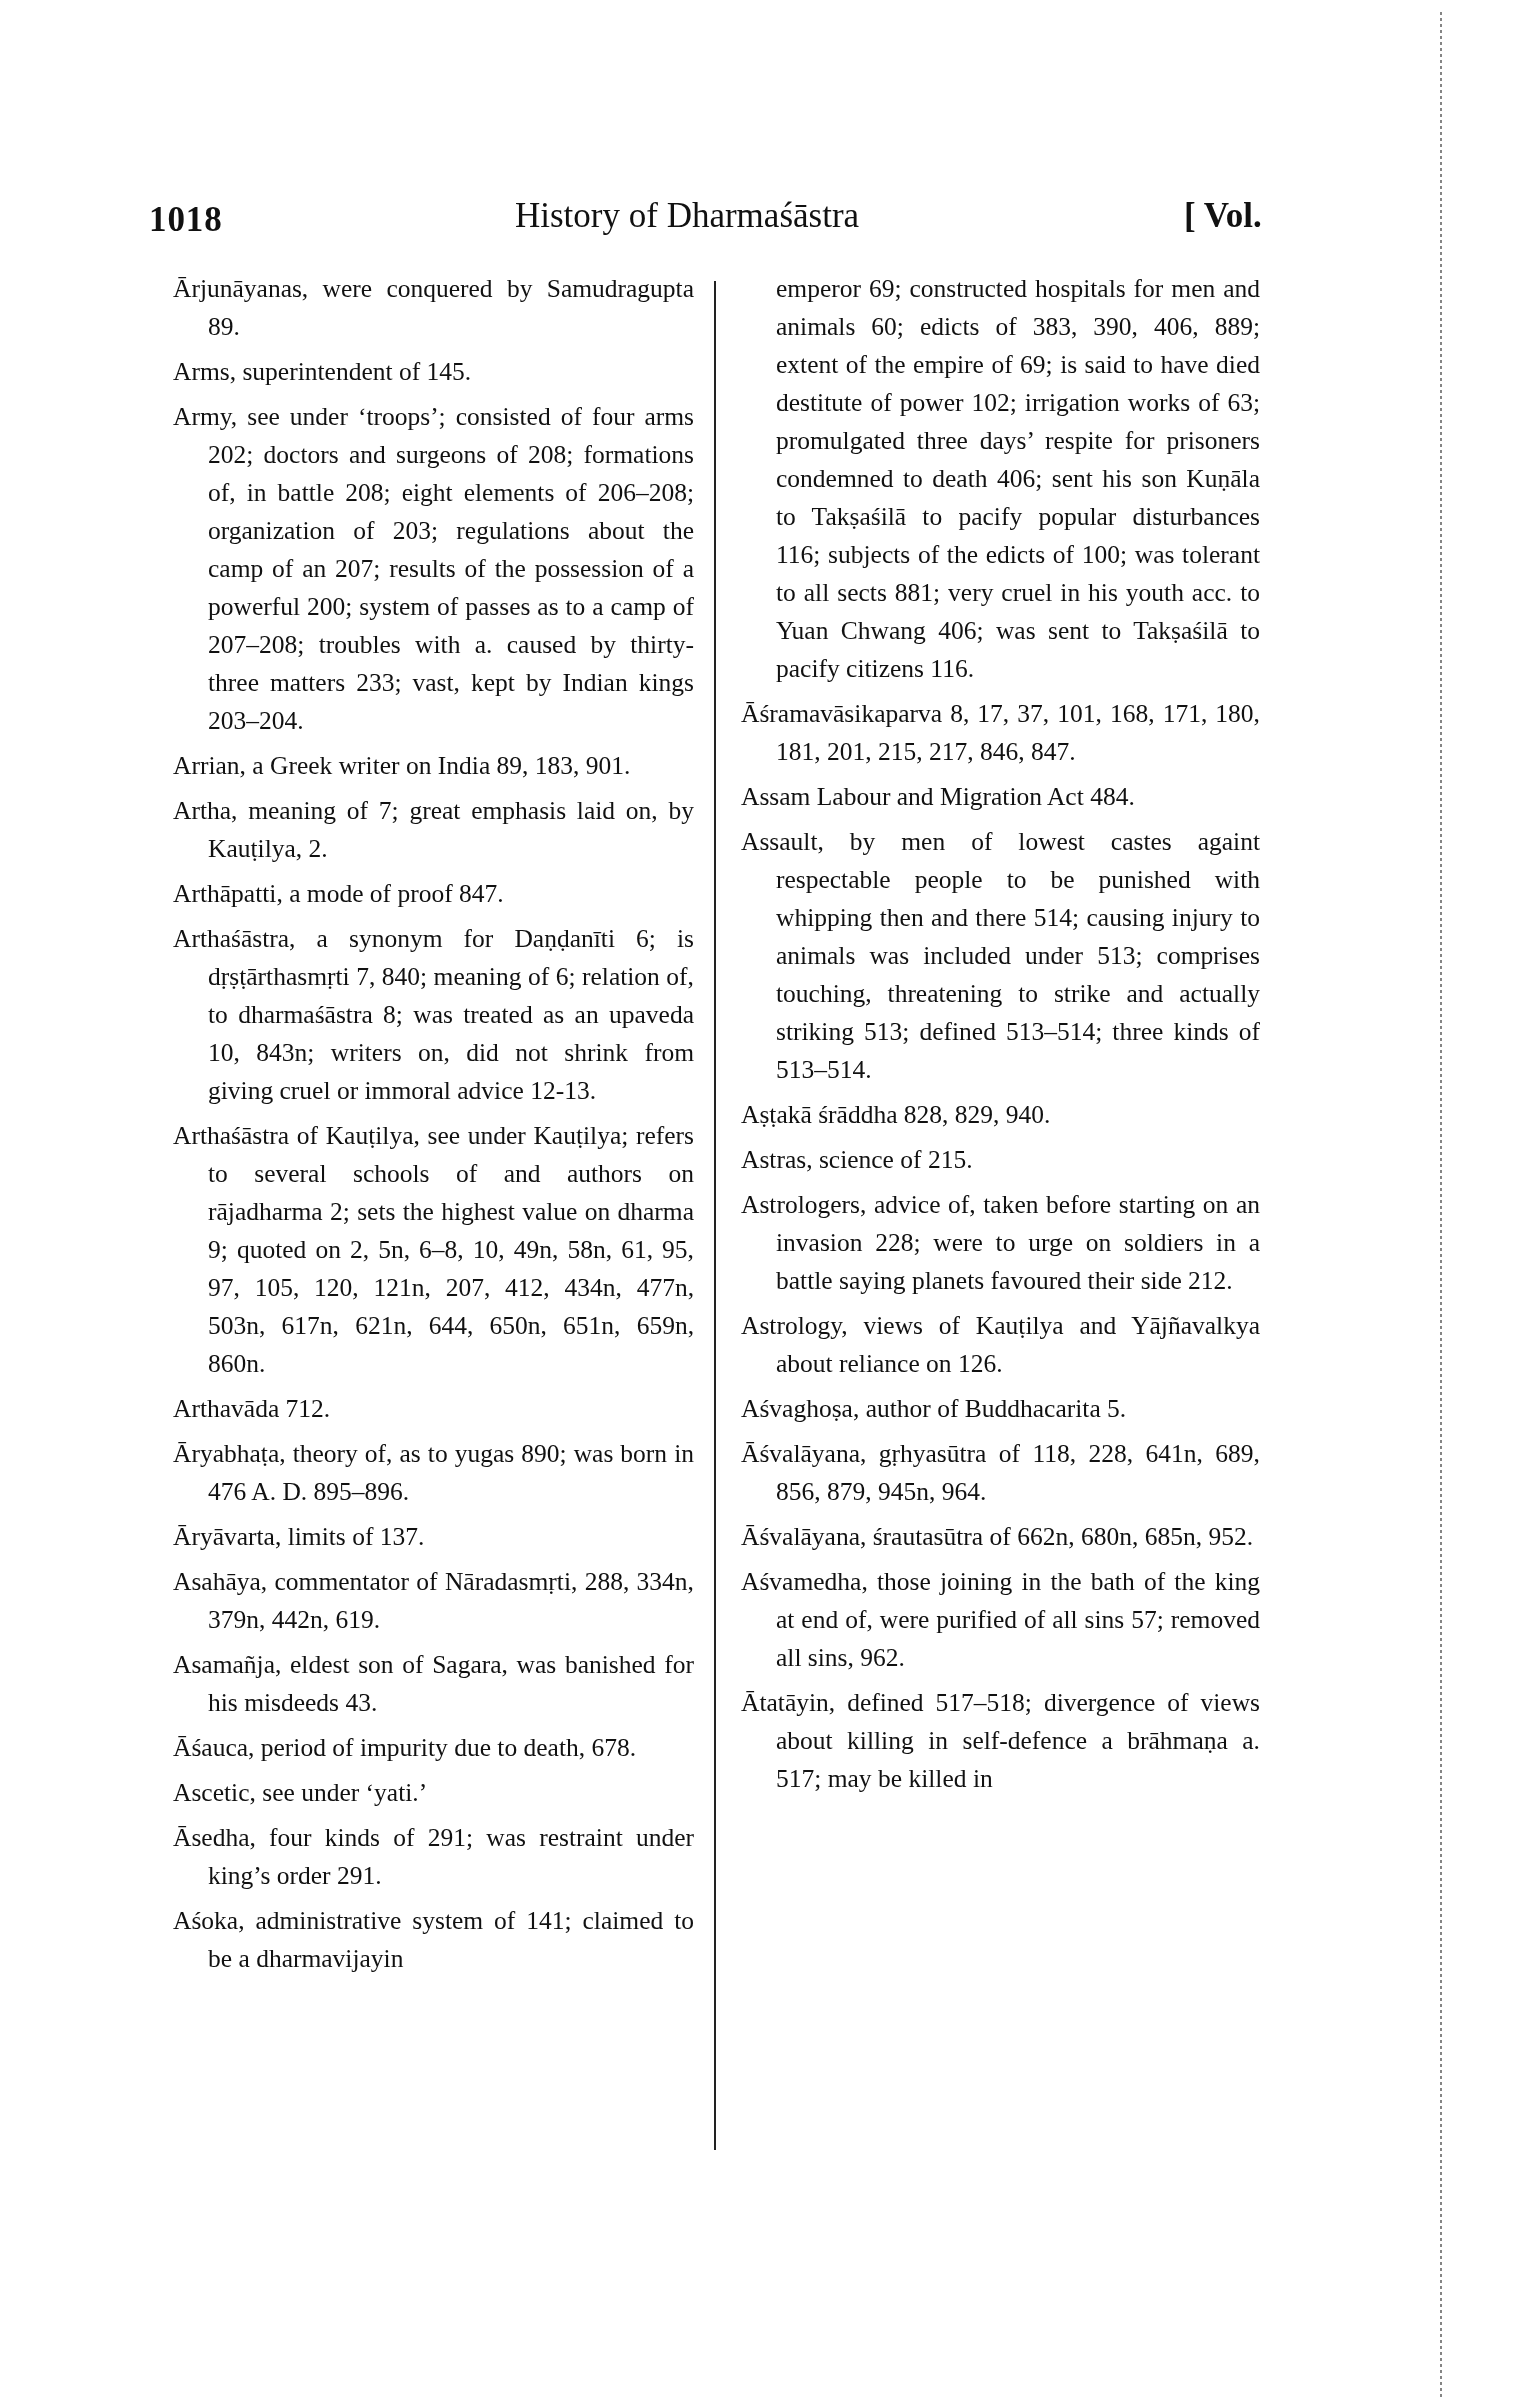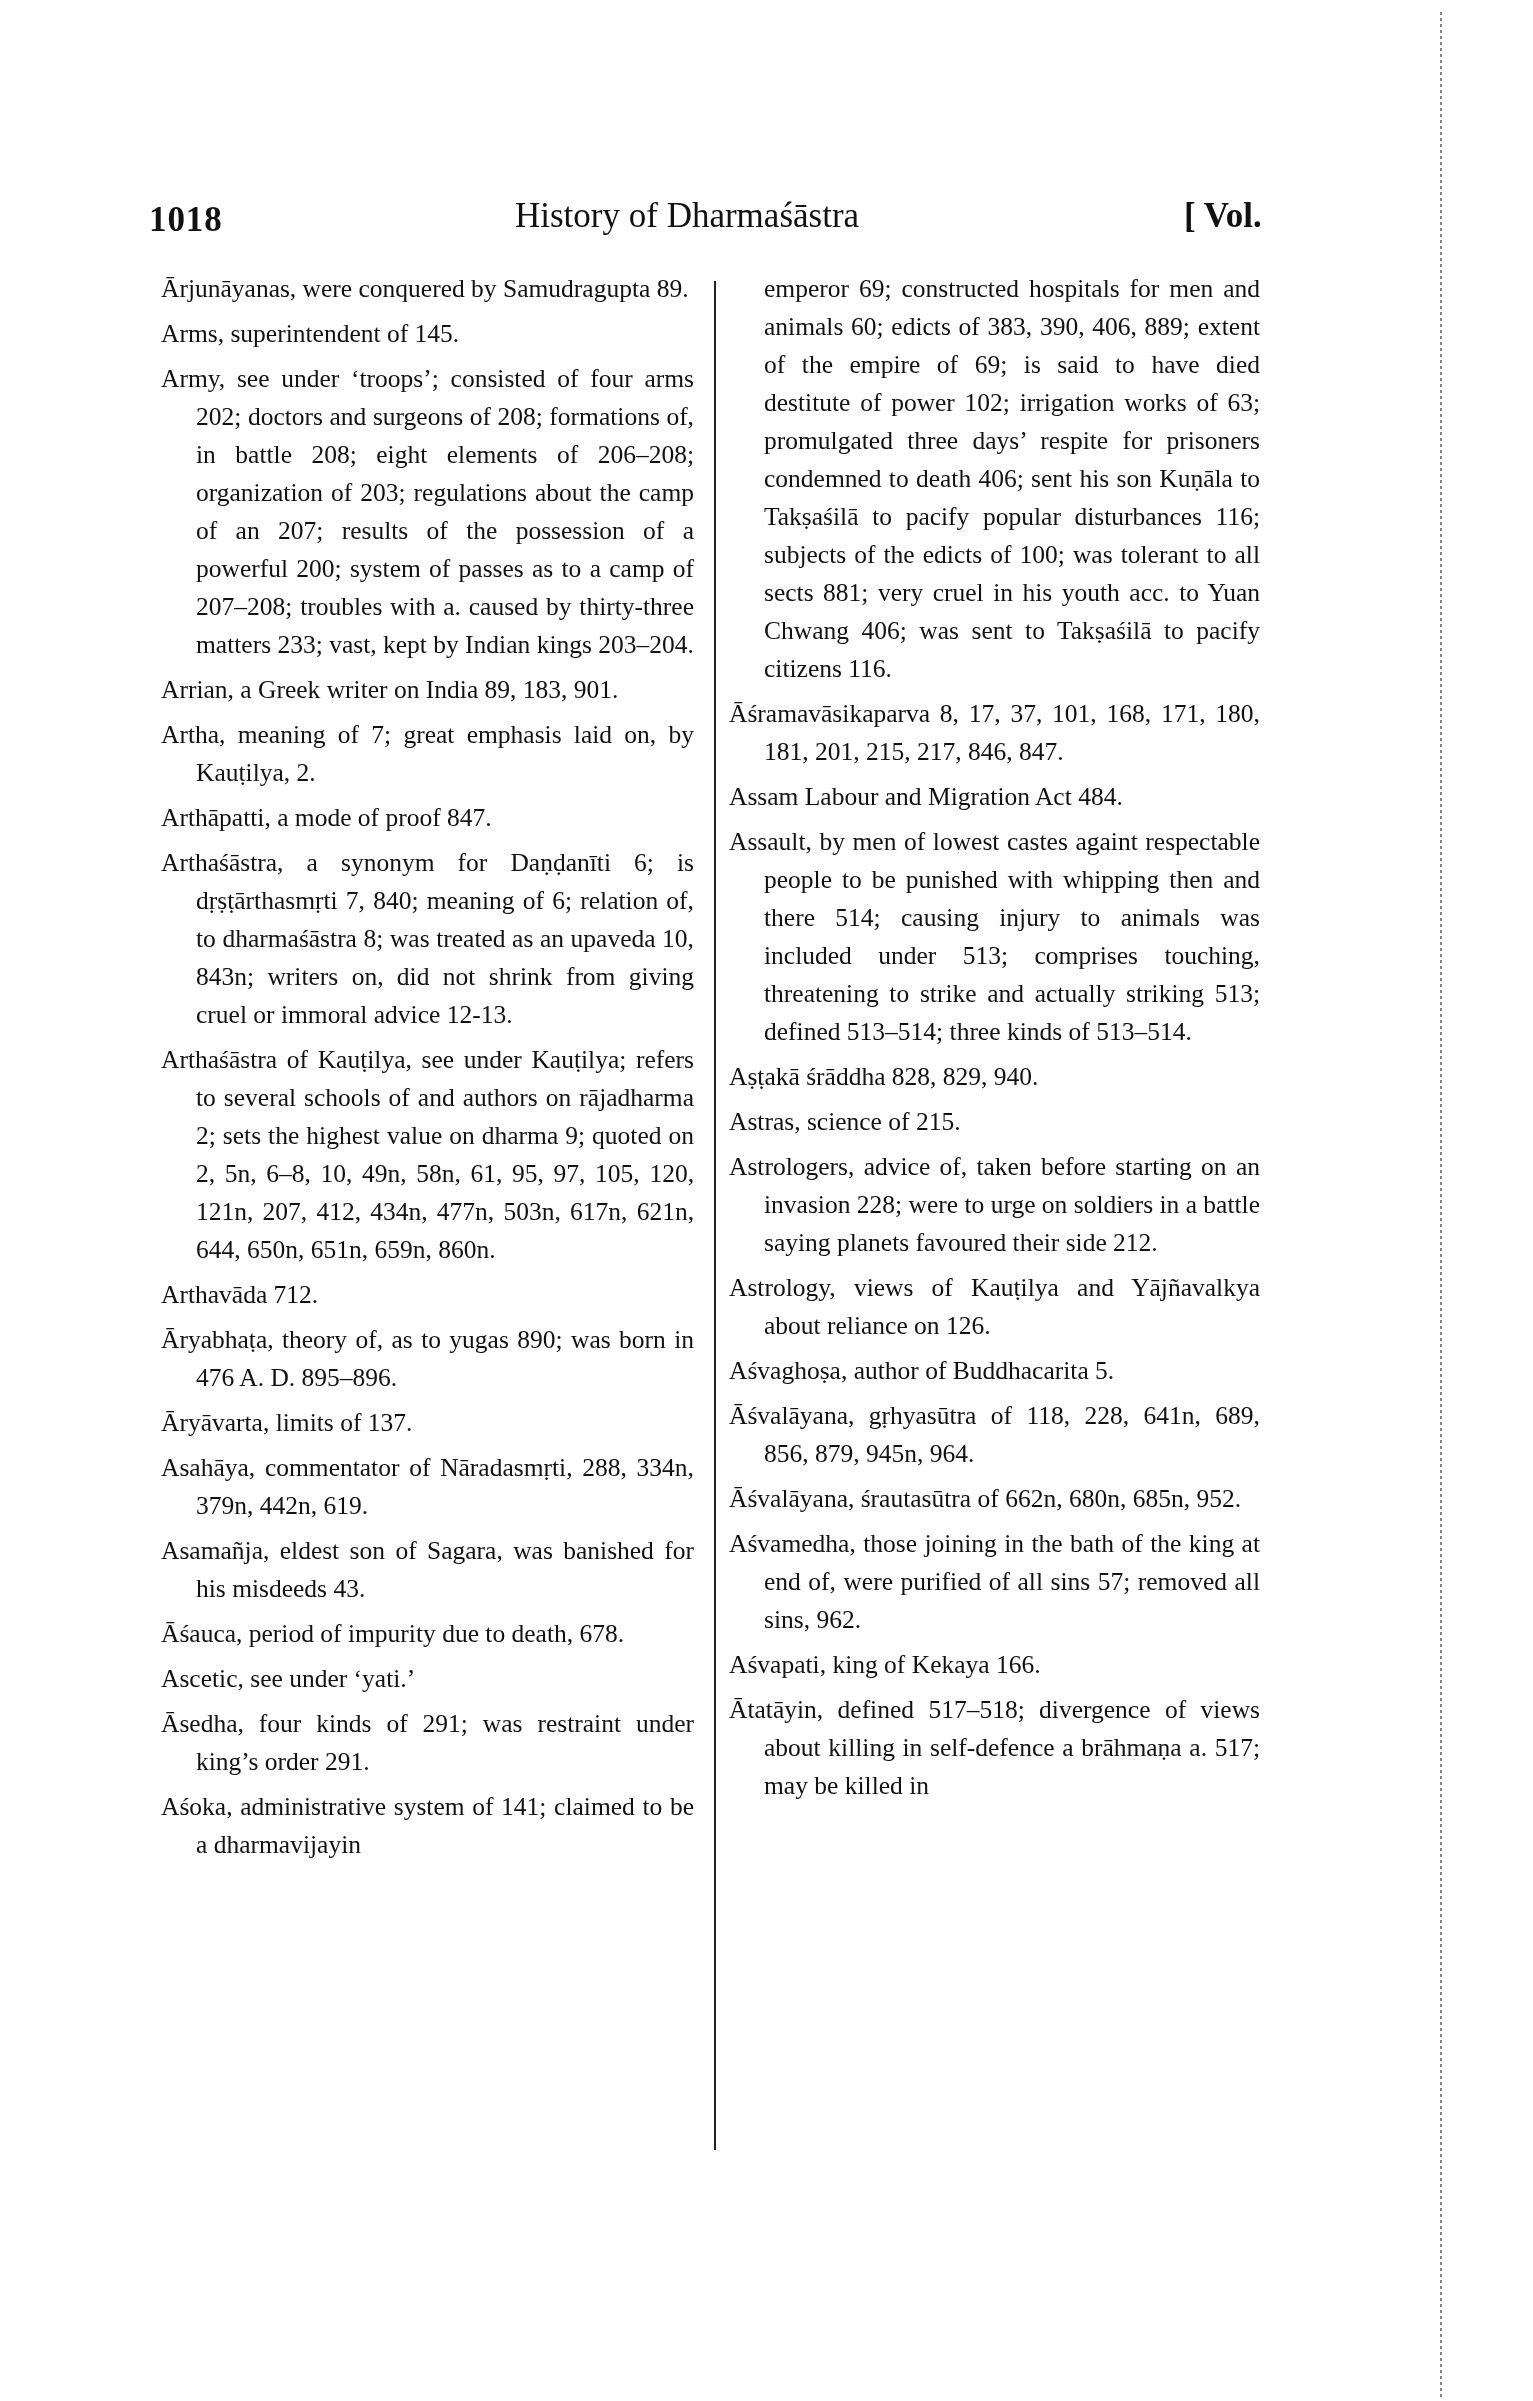--- a/index.html
+++ b/index.html
@@ -3,21 +3,21 @@
 <meta charset="utf-8">
 <style>
   html, body { margin: 0; padding: 0; background: #ffffff; }
   body { width: 1533px; height: 2401px; position: relative; overflow: hidden; color: #111; font-family: "Liberation Serif", "DejaVu Serif", serif; }
   .page-number { position: absolute; left: 149px; top: 200px; font-size: 35px; font-weight: bold; letter-spacing: 0.9px; }
   .running-title { position: absolute; left: 515px; top: 196px; font-size: 35px; }
   .volume-mark { position: absolute; left: 1184px; top: 196px; font-size: 35px; font-weight: bold; }
   .column { position: absolute; top: 270px; font-size: 25.5px; line-height: 38px; }
   .col-left { left: 157px; width: 537px; }
   .col-right { left: 725px; width: 535px; }
-  .entry { margin: 0 0 0 4px; padding-left: 35px; text-indent: -35px; text-align: justify; text-align-last: left; hyphens: none; }
+  .entry { margin: 0 0 0 16px; padding-left: 35px; text-indent: -35px; text-align: justify; text-align-last: left; hyphens: none; }
   .entry.gap { margin-top: 7px; }
   .col-divider { position: absolute; left: 714px; top: 281px; width: 1.7px; height: 1869px; background: #222; }
   .scan-edge { position: absolute; left: 1440px; top: 12px; width: 1.7px; height: 2388px; background: repeating-linear-gradient(to bottom, #333 0 2.6px, transparent 2.6px 6px); opacity: 0.6; }
 </style>
 </head>
 <body>
 
 <div>
   <div class="page-number">1018</div>
   <div class="running-title">History of Dharmaśāstra</div>
@@ -51,19 +51,18 @@
     <p class="entry gap">Assam Labour and Migration Act 484.</p>
     <p class="entry gap">Assault, by men of lowest castes againt respectable people to be punished with whipping then and there 514; causing injury to animals was includ­ed under 513; comprises touching, threatening to strike and actually striking 513; defined 513–514; three kinds of 513–514.</p>
     <p class="entry gap">Aṣṭakā śrāddha 828, 829, 940.</p>
     <p class="entry gap">Astras, science of 215.</p>
     <p class="entry gap">Astrologers, advice of, taken before starting on an invasion 228; were to urge on soldiers in a battle saying planets favoured their side 212.</p>
     <p class="entry gap">Astrology, views of Kauṭilya and Yājñavalkya about reliance on 126.</p>
     <p class="entry gap">Aśvaghoṣa, author of Buddhacarita 5.</p>
     <p class="entry gap">Āśvalāyana, gṛhyasūtra of 118, 228, 641n, 689, 856, 879, 945n, 964.</p>
     <p class="entry gap">Āśvalāyana, śrautasūtra of 662n, 680n, 685n, 952.</p>
     <p class="entry gap">Aśvamedha, those joining in the bath of the king at end of, were purified of all sins 57; removed all sins, 962.</p>
-    <p class="entry gap">Aśvapati, king of Kekaya 166.</p>
     <p class="entry gap">Ātatāyin, defined 517–518; divergence of views about killing in self-defence a brāhmaṇa a. 517; may be killed in</p>
   </div>
 
   <div class="scan-edge"></div>
 </div>
 
 
 </body></html>

